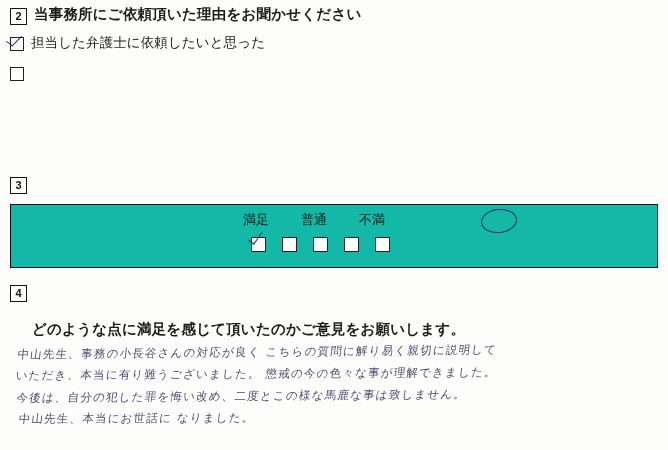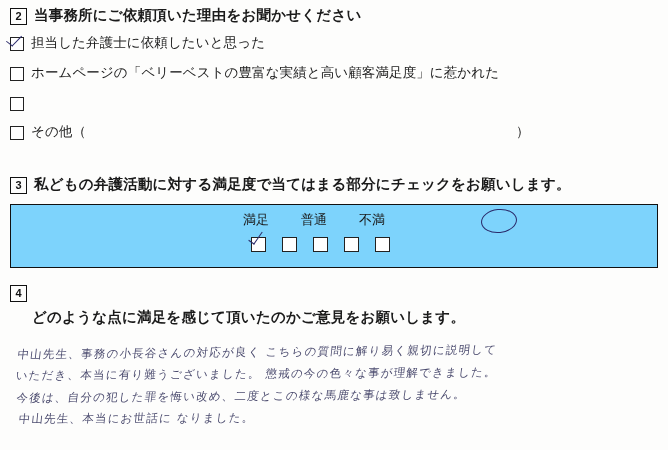--- a/index.html
+++ b/index.html
@@ -40,20 +40,21 @@
     text-align: center;
     font-weight: bold;
     font-family: "Liberation Sans", sans-serif;
     margin-top: 2px;
   }
   .q-title {
     font-size: 14.5px;
     font-weight: bold;
     letter-spacing: 0.2px;
     line-height: 1.3;
+    font-family: Liberation Mono, monospace;
   }
 
   
   .opt-row {
     display: flex;
     align-items: flex-start;
     gap: 7px;
     font-size: 13.5px;
     line-height: 1.35;
   }
@@ -92,21 +93,21 @@
     width: 430px;
   }
 
   
   #sec3 { position: absolute; left: 10px; top: 175px; width: 648px; }
   .sat-box {
     margin-top: 10px;
     border: 1.6px solid #111;
     height: 62px;
     position: relative;
-    background: #7dd3fc;
+    background: #14b8a6;
   }
   .sat-labels {
     position: absolute;
     left: 232px;
     top: 6px;
     display: flex;
     gap: 32px;
     font-size: 13px;
   }
   .sat-boxes {
@@ -155,21 +156,21 @@
     font-size: 11px;
     line-height: 15px;
     text-align: center;
     font-weight: bold;
     vertical-align: -2px;
     margin: 0 3px;
   }
   #sec4 .q-sub {
     font-size: 14.5px;
     font-weight: bold;
-    margin-top: 6px;
+    margin-top: 18px;
     margin-left: 22px;
     letter-spacing: 0.2px;
   }
 
   
   .hand {
     position: absolute;
     left: 16px;
     top: 340px;
     width: 640px;
@@ -201,46 +202,33 @@
       <div class="q-title">当事務所にご依頼頂いた理由をお聞かせください</div>
     </div>
 
     <div class="opts">
 
       <div class="opt-row">
         <span class="cb checked"></span>
         <span class="opt-label">担当した弁護士に依頼したいと思った</span>
       </div>
 
+
       <div class="opt-row">
         <span class="cb"></span>
-        <span class="opt-label">ホームページの「ベリーベストの豊富な実績と高い顧客満足度」に惹かれた</span>
-      </div>
-
-      <div class="opt-row">
-        <span class="cb"></span>
-      </div>
-
-
-      <div class="opt-row">
-        <span class="cb"></span>
-        <span class="opt-label other-line">
-          <span>その他（</span>
-          <span class="other-gap"></span>
-          <span>）</span>
-        </span>
-      </div>
+      </div>
+
+
 
     </div>
   </div>
 
   <div id="sec3">
     <div class="q-head">
       <div class="num-box">3</div>
-      <div class="q-title">私どもの弁護活動に対する満足度で当てはまる部分にチェックをお願いします。</div>
     </div>
 
     <div class="sat-box">
       <div class="sat-labels">
         <span>満足</span>
         <span>普通</span>
         <span>不満</span>
         <span class="sat-circle"></span>
       </div>
       <div class="sat-boxes">

